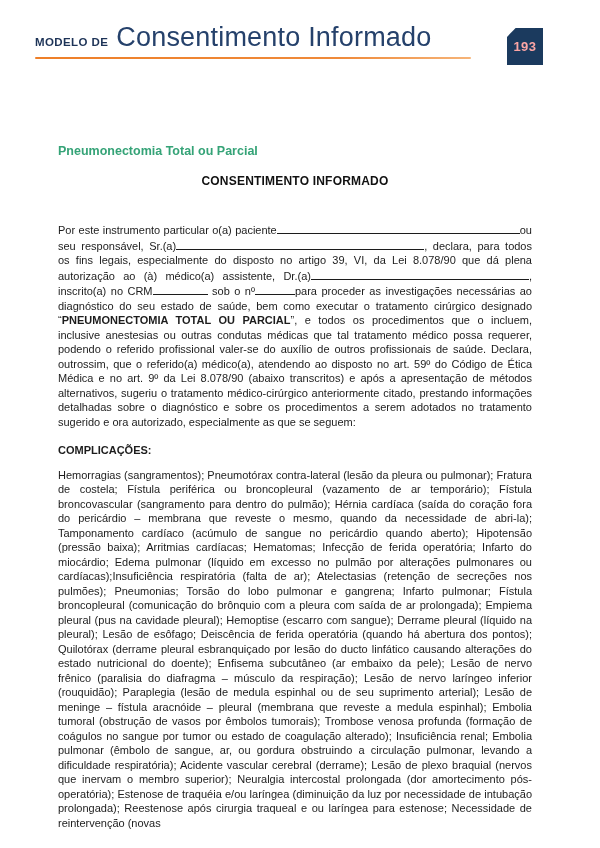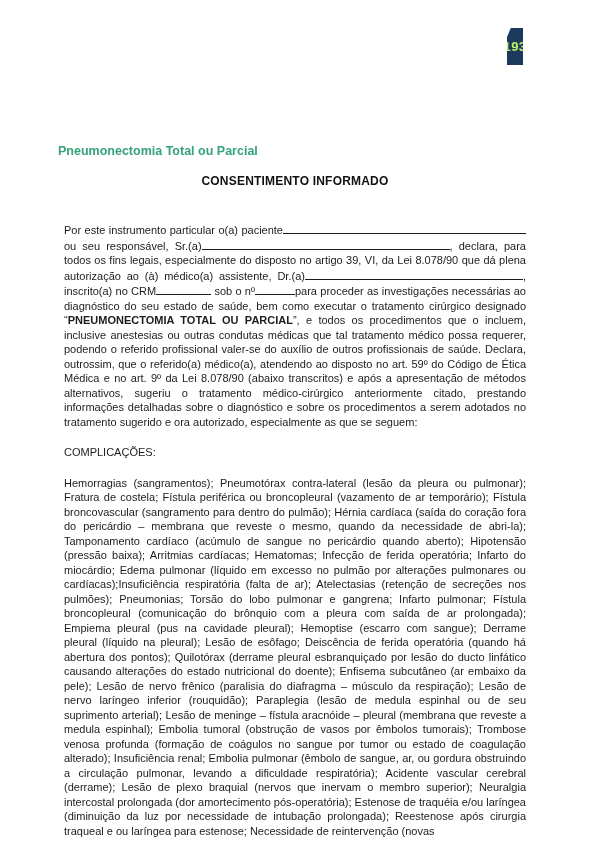--- a/index.html
+++ b/index.html
@@ -12,50 +12,57 @@
     color:#1c1c1c;
   }
   
   .header{position:absolute;left:35px;top:22px;width:436px;}
   .header-line{display:flex;align-items:baseline;gap:8px;white-space:nowrap;}
   .kicker{font-size:11.5px;font-weight:bold;letter-spacing:.4px;color:#1d3357;}
   .main-title{font-size:27px;font-weight:400;letter-spacing:.2px;color:#25416b;}
   .header-rule{margin-top:4px;height:2px;border-radius:1px;
     background:linear-gradient(to right,#ee7f28 0%,#ef8a3a 70%,#f6b478 100%);}
   .page-badge{
-    position:absolute;left:507px;top:28px;width:16px;height:37px;
-    background:#1b3a5e;color:#bef264;
+    position:absolute;left:507px;top:28px;width:36px;height:37px;
+    background:#1b3a5e;color:#fca5a5;
     display:flex;align-items:center;justify-content:center;
     font-size:13px;font-weight:bold;letter-spacing:.5px;
     clip-path:polygon(24% 0,100% 0,100% 100%,0 100%,0 24%);
   }
   
   .content{position:absolute;left:48px;top:144px;width:494px;}
   .subtitle{margin:0 0 0 10px;font-size:12.5px;font-weight:bold;color:#35a377;}
   .doc-title{margin:16px 0 0 0;text-align:center;font-size:12px;font-weight:bold;color:#111;letter-spacing:.2px;}
   .para{
-    margin:16px;font-size:11px;line-height:14.5px;
+    margin:10px;font-size:11px;line-height:14.5px;
     text-align:justify;color:#1c1c1c;
   }
   .intro{margin-top:34px;}
   .definition{margin-top:14px;}
-  .comp-heading{margin-top:14px;font-weight:normal;text-align:left;}
+  .comp-heading{margin-top:14px;font-weight:bold;text-align:left;}
   .blank{
     display:inline-block;
     border-bottom:1px solid #1c1c1c;
     height:11px;
     vertical-align:baseline;
   }
   b{font-weight:bold;}
 </style>
 </head>
 <body>
 
 <div class="page">
 
+  <div class="header">
+    <div class="header-line">
+      <span class="kicker">MODELO DE</span>
+      <span class="main-title">Consentimento Informado</span>
+    </div>
+    <div class="header-rule"></div>
+  </div>
 
   <div class="page-badge">
     <span>193</span>
   </div>
 
   <div class="content">
 
     <h2 class="subtitle">Pneumonectomia Total ou Parcial</h2>
 
     <h3 class="doc-title">CONSENTIMENTO INFORMADO</h3>

